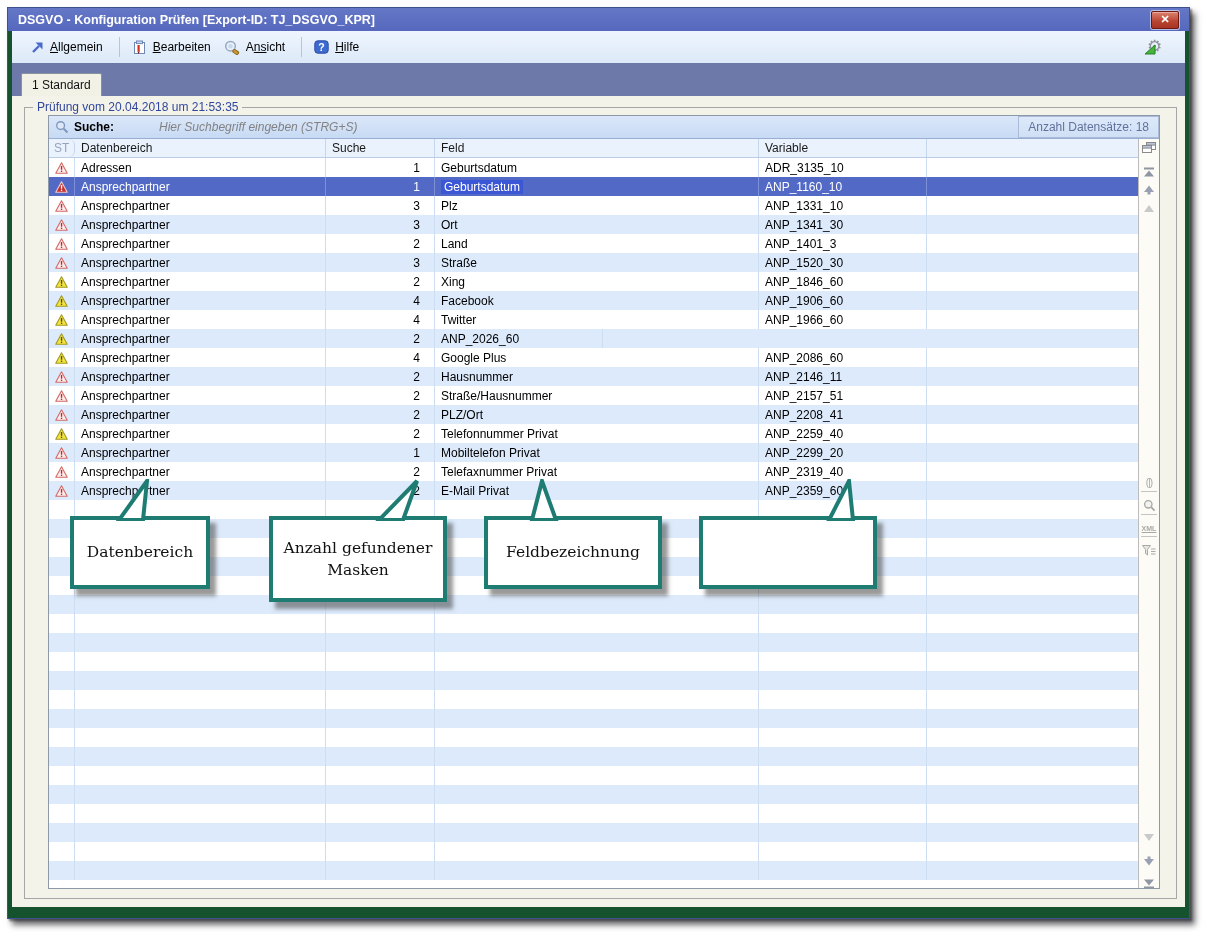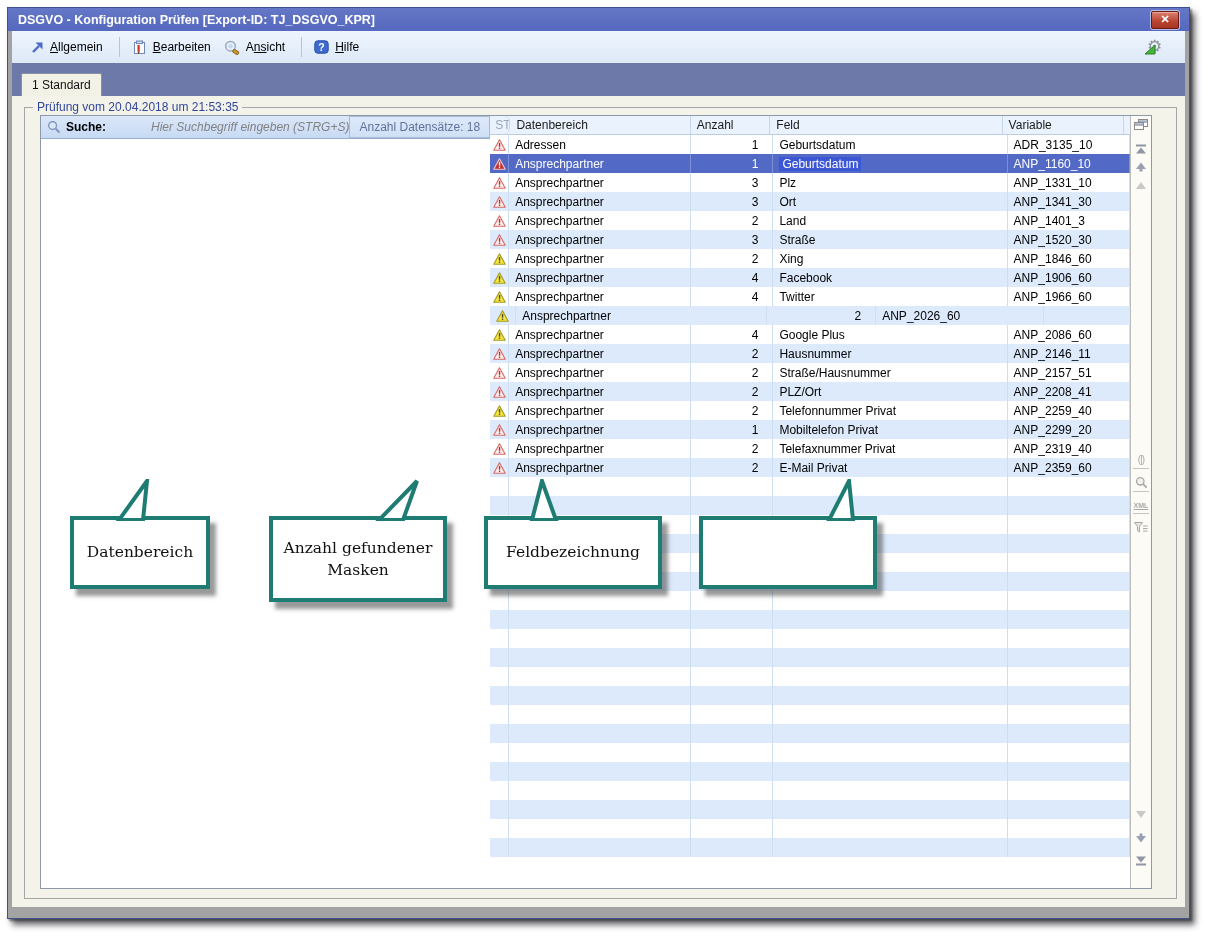--- a/index.html
+++ b/index.html
@@ -3,21 +3,21 @@
 <meta charset="utf-8">
 <style>
   html,body{margin:0;padding:0;}
   body{
     position:relative; width:1205px; height:932px; overflow:hidden;
     background:#ffffff; font-family:"Liberation Sans", sans-serif; font-size:12px; color:#000;
   }
   
   .window{
     position:absolute; left:7px; top:7px; width:1183px; height:912px;
-    background:#a3a3a3; border:1px solid #3f508e; box-sizing:border-box;
+    background:#14532d; border:1px solid #3f508e; box-sizing:border-box;
     box-shadow:5px 6px 6px rgba(30,30,35,.65), 2px 2px 2px rgba(30,30,35,.5);
     display:flex; flex-direction:column; padding:0 4px 11px 4px;
   }
   .titlebar{
     height:23px; display:flex; align-items:center; padding:0 4px;
     background:linear-gradient(#6577c6,#5568bd);
     color:#fff; font-weight:bold; font-size:12.5px; margin:0 -4px; padding-left:10px; padding-right:10px;
   }
   .title-text{white-space:nowrap;}
   .close-btn{
@@ -49,23 +49,23 @@
   }
   
   .tabpage{flex:1; background:#f4f3e9; position:relative;}
   .groupbox{position:absolute; left:12px; top:11px; right:8px; bottom:8px; border:1px solid #a6a6a6;}
   .groupbox-label{
     position:absolute; top:-8px; left:8px; background:#f4f3e9; padding:0 4px;
     color:#31479e; font-size:12px; white-space:nowrap;
   }
   
   .table-outer{
-    position:absolute; left:15px; top:7px; width:1112px; height:774px;
+    position:absolute; left:23px; top:7px; width:1112px; height:774px;
     border:1px solid #8e99a8; box-sizing:border-box; background:#fff;
-    display:flex; 
+    display:flex; flex-direction:column;
   }
   .searchbar{
     height:22px; flex:0 0 22px; background:linear-gradient(#dbe7f9,#c7daf4);
     border-bottom:1px solid #98aed2; display:flex; align-items:center;
   }
   .search-icon{margin:0 5px 0 6px; display:flex;}
   .search-label{font-weight:bold; margin-right:8px;}
   .search-input{flex:1; font-style:italic; color:#828282; white-space:nowrap; overflow:hidden;margin-left:37px;}
   .count-box{
     align-self:stretch; display:flex; align-items:center;
@@ -210,21 +210,21 @@
           <span class="search-label">Suche:</span>
           <div class="search-input">Hier Suchbegriff eingeben (STRG+S)</div>
           <div class="count-box">Anzahl Datensätze: 18</div>
         </div>
 
         <div class="gridwrap">
           <div class="gridmain">
             <div class="hrow">
               <div class="h h-st">ST</div>
               <div class="h h-db">Datenbereich</div>
-              <div class="h h-an">Anzahl</div>
+              <div class="h h-an">Suche</div>
               <div class="h h-fe">Feld</div>
               <div class="h h-va">Variable</div>
               <div class="h h-fill"></div>
             </div>
             <div>
                 <div class="trow">
                   <div class="c c-st">
                     <span style="display:flex;">
                       <svg width="13" height="12" viewBox="0 0 14 13">
                         <path d="M7 0.8 L13.2 12.2 L0.8 12.2 Z" fill="#fdeeee" stroke="#d46a66" stroke-width="1.2" stroke-linejoin="round"></path>

